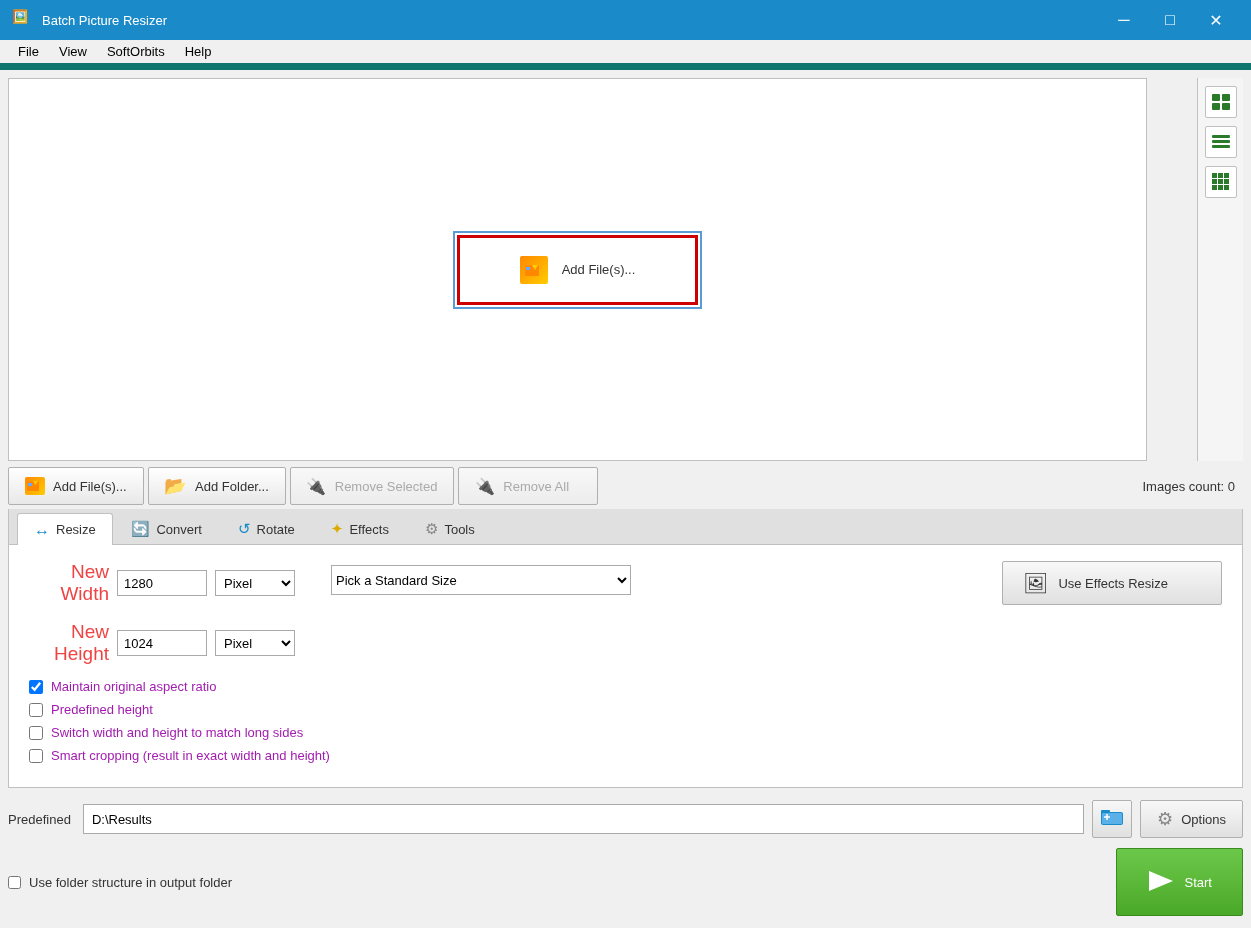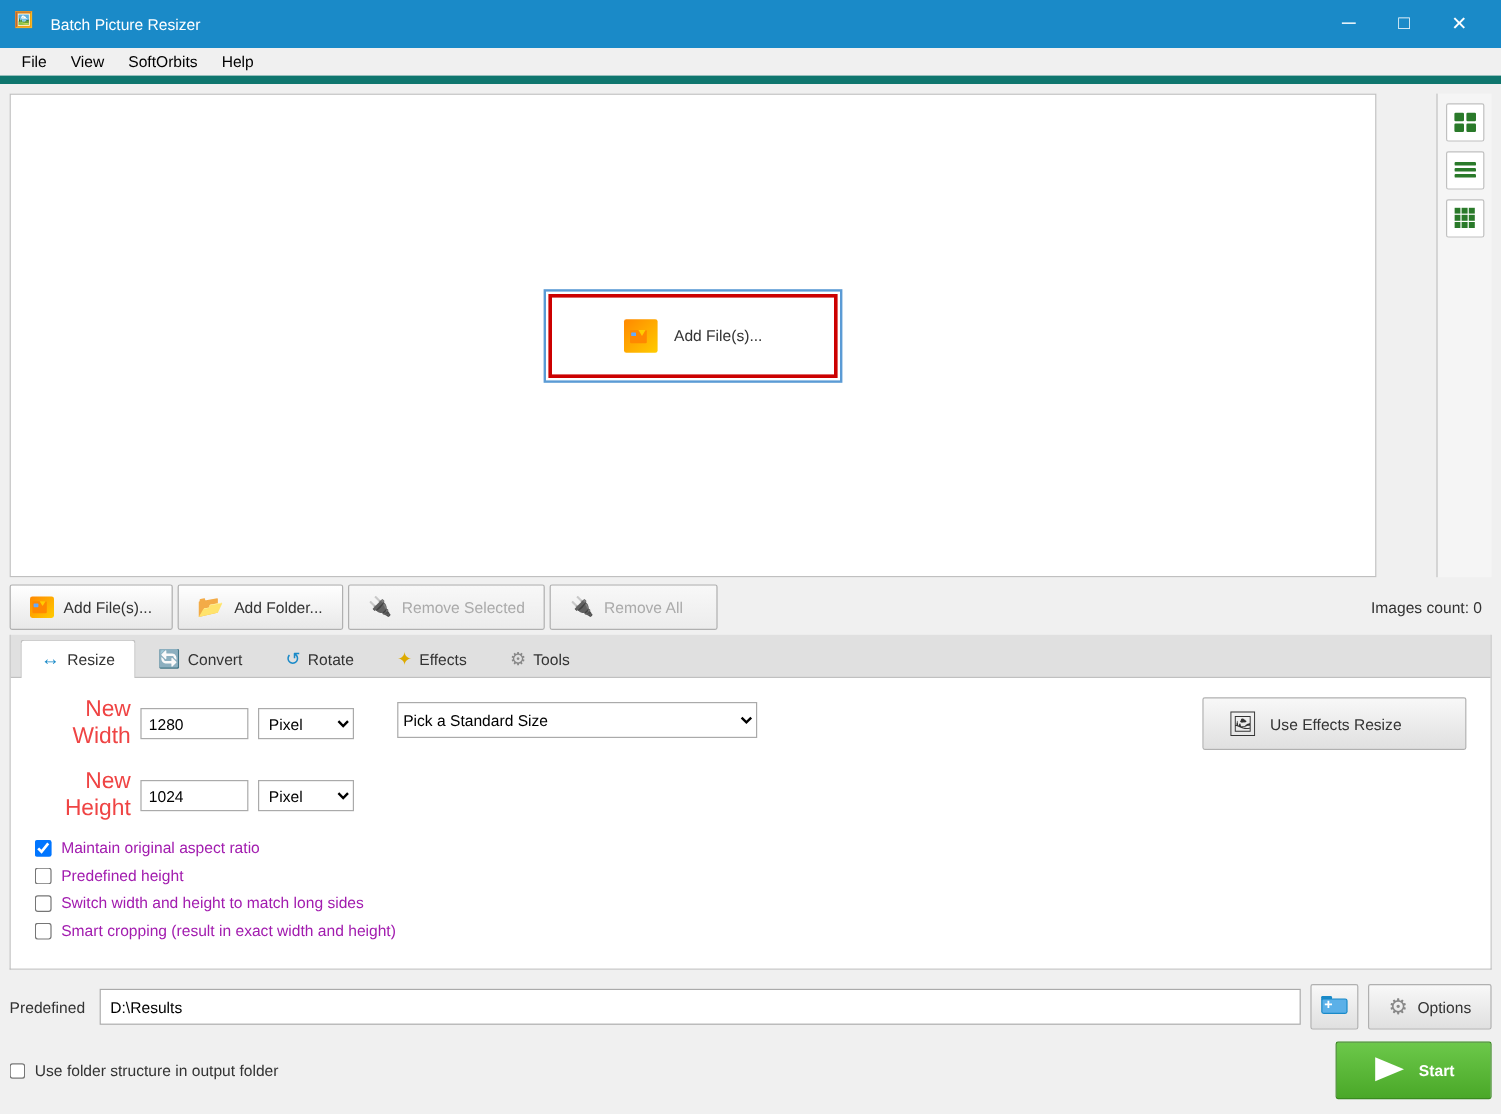--- a/index.html
+++ b/index.html
@@ -268,29 +268,29 @@
       border: 1px solid #b0b0b0;
       background: linear-gradient(180deg, #f8f8f8 0%, #e0e0e0 100%);
       cursor: pointer;
       display: flex; align-items: center; gap: 8px;
       padding: 0 16px;
       border-radius: 2px;
       font-size: 13px;
       color: #333;
     }
     .start-btn {
-      height: 48px;
+      height: 68px;
       background: linear-gradient(180deg, #6cc84a 0%, #4aa828 100%);
       border: 1px solid #3a8a20;
       cursor: pointer;
       display: flex; align-items: center; gap: 10px;
       padding: 0 30px;
       border-radius: 2px;
       font-size: 16px;
-      font-weight: 700;
+      font-weight: 400;
       color: white;
       margin-left: auto;
     }
 
     .bottom-row2 {
       display: flex;
       align-items: center;
       gap: 8px;
       padding: 4px 0;
     }

